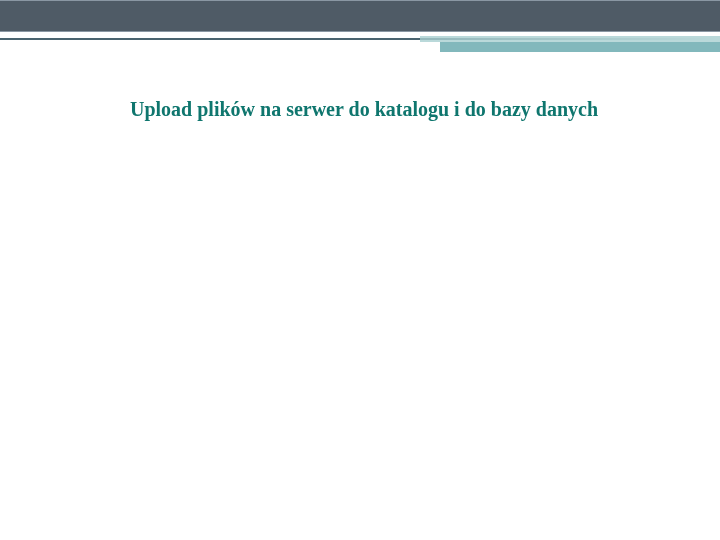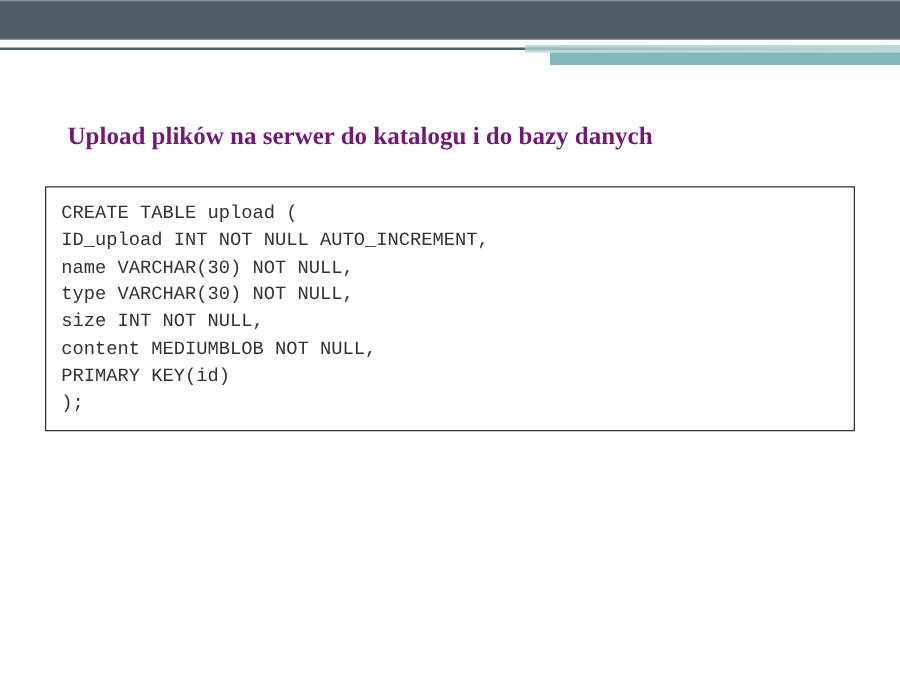--- a/index.html
+++ b/index.html
@@ -52,23 +52,24 @@
   .content {
     position: absolute;
     top: 80px;
     left: 0;
     right: 0;
     padding: 0 36px;
   }
   .heading {
     font-size: 20px;
     font-weight: bold;
-    color: #701a75;
+    color: #0f766e;
     margin: 18px 10px 28px 18px;
     font-family: Georgia, 'Times New Roman', serif;
+    text-align: center;
   }
   .code-box {
     border: 1px solid #333;
     padding: 10px 12px;
     font-family: "Courier New", Courier, monospace;
     font-size: 15px;
     line-height: 1.45;
     color: #333;
     white-space: pre;
     background: #fff;
@@ -79,21 +80,13 @@
 
 <div class="top-band"></div>
 <div class="underline"></div>
 <div class="accent-stripe-area">
   <div class="accent-bar light"></div>
   <div class="accent-bar"></div>
 </div>
 
 <div class="content">
   <div class="heading">Upload plików na serwer do katalogu i do bazy danych</div>
-  <div class="code-box">CREATE TABLE upload (
-ID_upload INT NOT NULL AUTO_INCREMENT,
-name VARCHAR(30) NOT NULL,
-type VARCHAR(30) NOT NULL,
-size INT NOT NULL,
-content MEDIUMBLOB NOT NULL,
-PRIMARY KEY(id)
-);</div>
 </div>
 
 </body></html>

